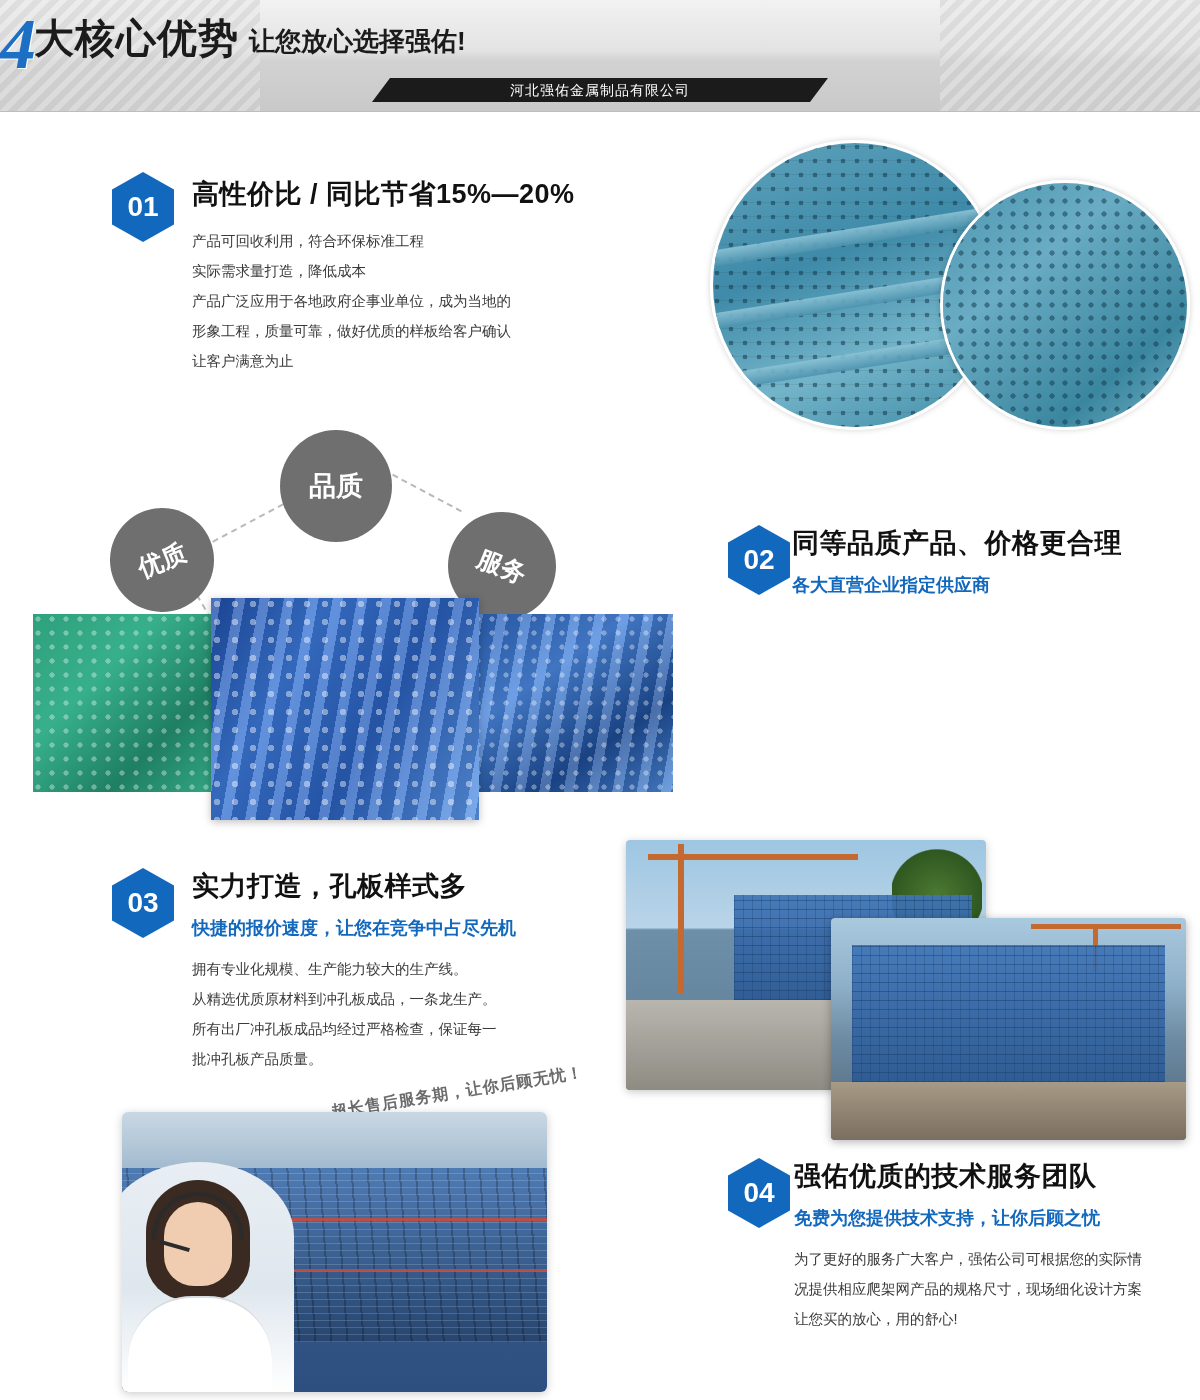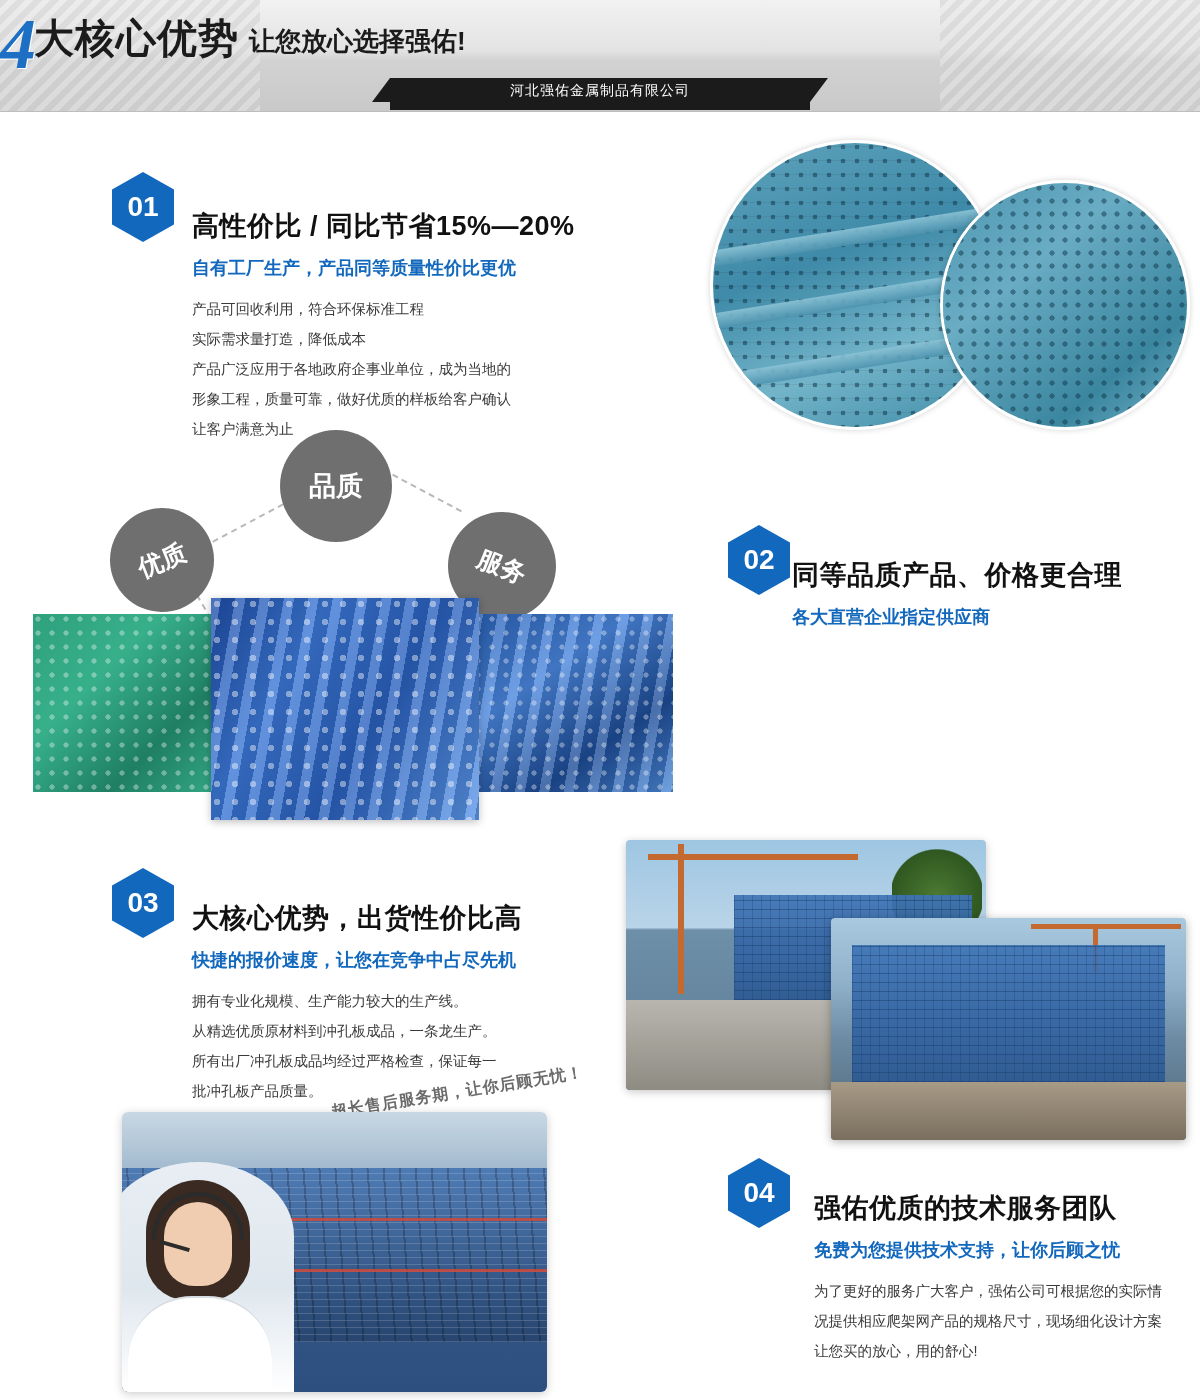--- a/index.html
+++ b/index.html
@@ -46,21 +46,21 @@
     letter-spacing: 1px;
     vertical-align: 6px;
   }
   .head-sub {
     font-size: 26px; font-weight: bold; color: #1b1b1b;
     vertical-align: 8px; margin-left: 10px;
   }
   .company-bar {
     position: absolute; left: 50%; transform: translateX(-50%);
     top: 78px;
-    width: 420px; height: 32px;
+    width: 420px; height: 24px;
     background: #1b1b1b;
     color: #ffffff;
     font-size: 14px;
     line-height: 24px;
     text-align: center;
     letter-spacing: 1px;
   }
   .company-bar::after {
     content: "";
     position: absolute; right: -18px; top: 0;
@@ -80,21 +80,20 @@
     background: #1268bd;
     color: #fff;
     font-size: 28px; font-weight: bold;
     display: flex; align-items: center; justify-content: center;
     clip-path: polygon(50% 0%, 100% 25%, 100% 75%, 50% 100%, 0% 75%, 0% 25%);
     flex: 0 0 auto;
   }
   .blk-title {
     font-size: 27px; font-weight: bold; color: #111;
     letter-spacing: .5px;
-    margin-top: 32px;
   }
   .blk-subtitle {
     font-size: 18px; font-weight: bold; color: #1268bd;
     margin-top: 12px;
   }
   .blk-body {
     font-size: 14.5px; color: #3a3a3a; line-height: 30px;
     margin-top: 14px;
   }
 
@@ -252,39 +251,38 @@
     background: #2b2b2b; transform: rotate(16deg);
   }
   .service-caption {
     position: absolute; left: 330px; top: 1082px;
     font-size: 16px; color: #6b6b6b; font-weight: bold;
     transform: rotate(-9deg);
     letter-spacing: 1px;
   }
 
   
-  .sec04 { position: absolute; left: 728px; top: 1158px; width: 450px; display: flex; gap: 24px; }
+  .sec04 { position: absolute; left: 728px; top: 1158px; width: 450px; display: flex; gap: 4px; }
 </style>
 </head>
 <body>
 
 <div class="header">
   <div class="stripe-left"></div>
   <div class="stripe-right"></div>
   <div class="header-inner">
     <span class="big-four">4</span><span class="head-main">大核心优势</span><span class="head-sub">让您放心选择强佑!</span>
   </div>
   <div class="company-bar">河北强佑金属制品有限公司</div>
 </div>
 
 <div class="sec01">
   <div class="hexnum">01</div>
   <div class="txt">
     <div class="blk-title">高性价比 / 同比节省15%—20%</div>
-    <div class="blk-subtitle">自有工厂生产，产品同等质量性价比更优</div>
     <div class="blk-body" style="white-space:pre-line">产品可回收利用，符合环保标准工程
 实际需求量打造，降低成本
 产品广泛应用于各地政府企事业单位，成为当地的
 形象工程，质量可靠，做好优质的样板给客户确认
 让客户满意为止</div>
   </div>
 </div>
 
 <div class="circles">
   <div class="circ circ-a">
@@ -327,21 +325,21 @@
   <div class="hexnum">02</div>
   <div class="txt">
     <div class="blk-title">同等品质产品、价格更合理</div>
     <div class="blk-subtitle">各大直营企业指定供应商</div>
   </div>
 </div>
 
 <div class="sec03">
   <div class="hexnum">03</div>
   <div class="txt">
-    <div class="blk-title">大核心优势，出货性价比高</div>
+    <div class="blk-title">实力打造，孔板样式多</div>
     <div class="blk-subtitle">快捷的报价速度，让您在竞争中占尽先机</div>
     <div class="blk-body" style="white-space:pre-line">拥有专业化规模、生产能力较大的生产线。
 从精选优质原材料到冲孔板成品，一条龙生产。
 所有出厂冲孔板成品均经过严格检查，保证每一
 批冲孔板产品质量。</div>
   </div>
 </div>
 
 <div class="site-photos">
   <div class="site-a">

